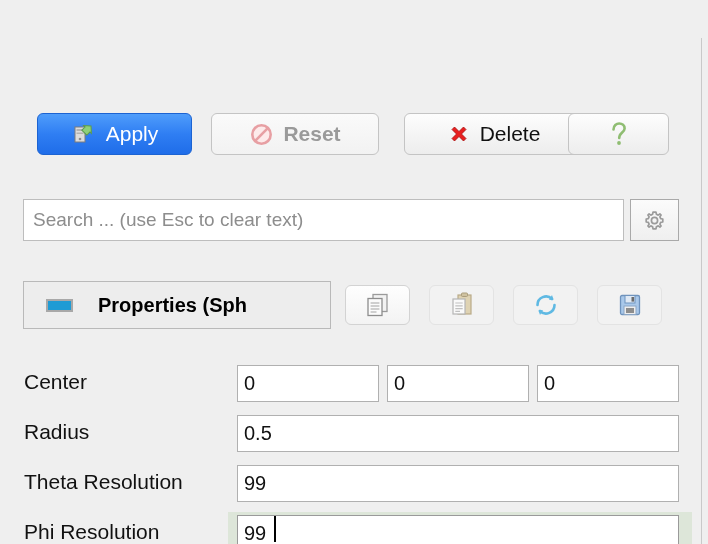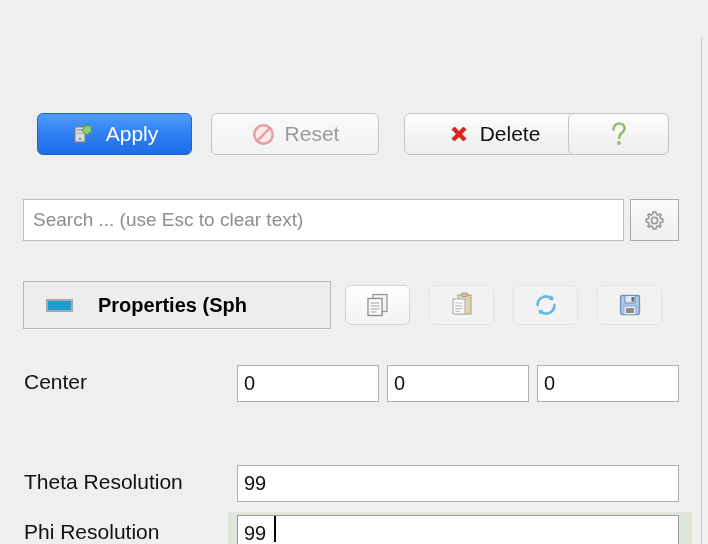--- a/index.html
+++ b/index.html
@@ -93,21 +93,21 @@
   .btn.primary {
     background: linear-gradient(to bottom, #4f9dfb 0%, #2f7ef3 50%, #1f6de9 100%);
     border: 1px solid #1c63d2;
     color: #ffffff;
   }
   .btn.disabled {
     color: #9a9a9a;
     background: linear-gradient(to bottom, #fafafa 0%, #f2f2f2 100%);
   }
   .btn-apply  { left: 37px;  top: 75px; width: 155px; height: 42px; }
-  .btn-reset  { left: 211px; top: 75px; width: 168px; height: 42px; }
+  .btn-reset  { left: 211px; top: 75px; width: 168px; height: 42px; font-weight: bold; }
   .btn-delete { left: 404px; top: 75px; width: 179px; height: 42px; }
   .btn-help   { left: 568px; top: 75px; width: 101px; height: 42px; }
 
   .icon { display: inline-block; line-height: 0; }
 
   
   .search-input {
     position: absolute;
     left: 23px; top: 161px;
     width: 601px; height: 42px;
@@ -334,20 +334,24 @@
       </span>
     </div>
 
     <div class="prop-row row-center">
       <div class="prop-label">Center</div>
       <input class="prop-input ci1" type="text" value="0" style="">
       <input class="prop-input ci2" type="text" value="0" style="">
       <input class="prop-input ci3" type="text" value="0" style="">
     </div>
 
+    <div class="prop-row row-radius">
+      <div class="prop-label">Radius</div>
+      <input class="prop-input wide" type="text" value="0.5" style="">
+    </div>
 
     <div class="prop-row row-theta">
       <div class="prop-label">Theta Resolution</div>
       <input class="prop-input wide" type="text" value="99" style="">
     </div>
 
     <div class="prop-row row-phi">
       <div class="row-hl"></div>
       <div class="prop-label">Phi Resolution</div>
       <input class="prop-input wide focused" type="text" value="99" style="">

